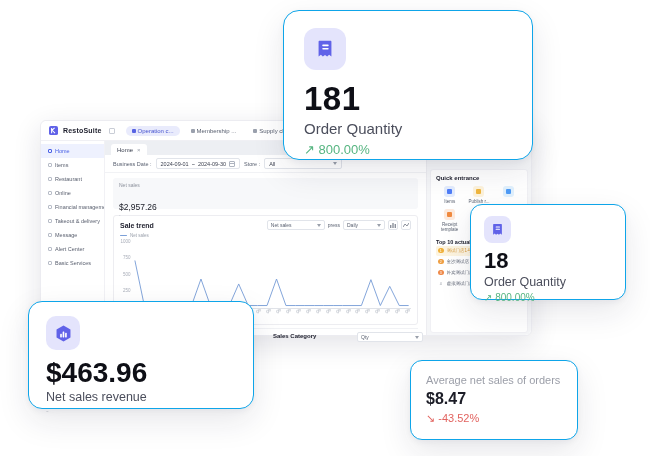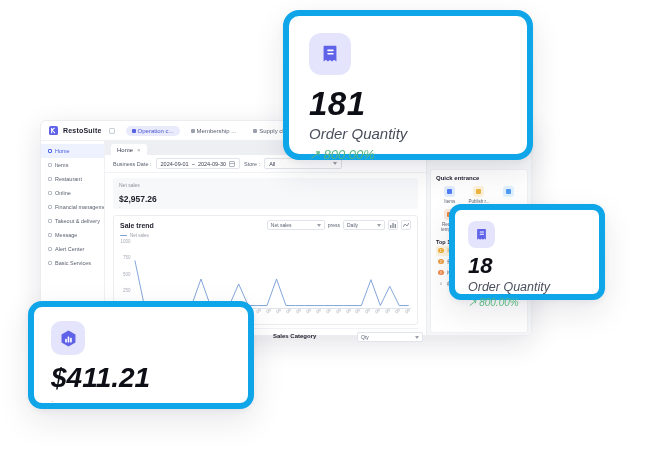--- a/index.html
+++ b/index.html
@@ -42,21 +42,21 @@
          gap:3px; padding:0 4px; color:#3c4150; background:#fff; }
   .cal { width:6px; height:6px; border:1px solid #aeb4bf; border-radius:1px; position:relative; }
   .cal::before { content:""; position:absolute; left:0; right:0; top:1.5px; height:1px; background:#aeb4bf; }
   .caret { width:0; height:0; border-left:2.5px solid transparent; border-right:2.5px solid transparent;
            border-top:3px solid #9aa0ab; }
   .storebox { width:78px; justify-content:space-between; }
 
   .stats { display:flex; gap:5px; padding:5px 8px 4px; background:#fff; }
   .tile { flex:1; background:#f7f8fa; border-radius:3px; padding:4px 6px; height:31px; }
   .tile .lb { font-size:5px; color:#8b909b; white-space:nowrap; overflow:hidden; }
-  .tile .vl { font-size:8.5px; font-weight:700; color:#20222c; margin-top:6px; }
+  .tile .vl { font-size:8.5px; font-weight:400; color:#20222c; margin-top:14px; }
   .tile .sb { font-size:4.5px; color:#c3c6cd; margin-top:1px; }
 
   .trend { margin:2px 8px 0; border:1px solid #ededf1; border-radius:3px; padding:4px 6px 2px; background:#fff; }
   .trend-head { display:flex; justify-content:space-between; align-items:center; }
   .trend-title { font-size:7px; font-weight:700; color:#1c1d2b; }
   .controls { display:flex; align-items:center; gap:3px; }
   .sel { border:1px solid #e1e4ea; border-radius:2px; height:10px; display:flex; align-items:center;
          gap:3px; padding:0 3px; font-size:5px; color:#596070; background:#fff; }
   .unit { font-size:5px; color:#596070; }
   .ibtn { width:10px; height:10px; border:1px solid #e1e4ea; border-radius:2px; display:flex;
@@ -96,29 +96,29 @@
   .t10-row .name { flex:1; font-size:4.5px; color:#596070; white-space:nowrap; overflow:hidden; text-overflow:ellipsis; }
   .t10-row .amt { font-size:4.5px; color:#8b909b; }
   .medal { width:5.5px; height:5.5px; border-radius:50%; flex:0 0 auto; font-size:3.5px; color:#fff;
            display:flex; align-items:center; justify-content:center; }
   .m1 { background:#f0b13c; } .m2 { background:#ef9f43; } .m3 { background:#ef8a4a; }
   .m4 { background:transparent; color:#8b909b; }
   .t10-row.hl { background:#fdf4e0; }
   .t10-row.hl .name { color:#d79a3e; }
 
   
-  .fcard { position:absolute; background:#fff; border:6px solid #0ea5e9;
-           box-shadow:0 12px 32px rgba(25,28,60,.10), 0 2px 6px rgba(25,28,60,.05);font-style:italic; }
+  .fcard { position:absolute; background:#fff; border:1px solid #0ea5e9;
+           box-shadow:0 12px 32px rgba(25,28,60,.10), 0 2px 6px rgba(25,28,60,.05); }
   .icbox { background:#e4e4fc; display:flex; align-items:center; justify-content:center; }
   .card-a { left:283px; top:10px; width:250px; height:150px; border-radius:16px; padding:17px 20px; z-index:6; }
   .card-a .icbox { width:42px; height:42px; border-radius:12px; }
   .card-a .val { font-size:33px; font-weight:700; color:#0e0f16; margin-top:10px; letter-spacing:.5px; }
   .card-a .lbl { font-size:15px; color:#4b4e5c; margin-top:2px; }
   .card-a .chg { font-size:13px; margin-top:5px; }
-  .card-b { left:449px; top:204px; width:156px; height:96px; border-radius:12px; padding:11px 13px; z-index:6; }
+  .card-b { left:470px; top:204px; width:156px; height:96px; border-radius:12px; padding:11px 13px; z-index:6; }
   .card-b .icbox { width:27px; height:27px; border-radius:8px; }
   .card-b .val { font-size:22px; font-weight:700; color:#0e0f16; margin-top:5px; }
   .card-b .lbl { font-size:12.5px; color:#4b4e5c; margin-top:1px; }
   .card-b .chg { font-size:10px; margin-top:3px; }
   .card-c { left:28px; top:301px; width:226px; height:108px; border-radius:14px; padding:14px 17px; z-index:5; }
   .card-c .icbox { width:34px; height:34px; border-radius:10px; }
   .card-c .val { font-size:28px; font-weight:700; color:#0e0f16; margin-top:7px; }
   .card-c .lbl { font-size:12.5px; color:#4b4e5c; margin-top:1px; }
   .card-c .sub { font-size:8px; color:#b9bcc4; margin-top:2px; }
   .card-d { left:410px; top:360px; width:168px; height:80px; border-radius:12px; padding:13px 15px; z-index:4; }
@@ -415,18 +415,27 @@
 
   <div class="fcard card-c">
     <div class="icbox">
       <svg width="19" height="19" viewBox="0 0 24 24">
         <path d="M12 1.8l8.8 5.1v10.2L12 22.2l-8.8-5.1V6.9z" fill="#6062e8"></path>
         <rect x="7.8" y="12.2" width="2.1" height="4.8" rx=".6" fill="#fff"></rect>
         <rect x="10.9" y="9.6" width="2.1" height="7.4" rx=".6" fill="#fff"></rect>
         <rect x="14" y="11.2" width="2.1" height="5.8" rx=".6" fill="#fff"></rect>
       </svg>
     </div>
-    <div class="val">$411.21</div>
+    <div class="val">$463.96</div>
+    <div class="lbl">Net sales revenue</div>
     <div class="sub">-</div>
   </div>
 
+  <div class="fcard card-d">
+    <div class="lbl">Average net sales of orders</div>
+    <div class="val">$8.47</div>
+    <div class="chg down">
+      <span>↘</span>
+      <span>-43.52%</span>
+    </div>
+  </div>
 
 </div>
 
 </body></html>

